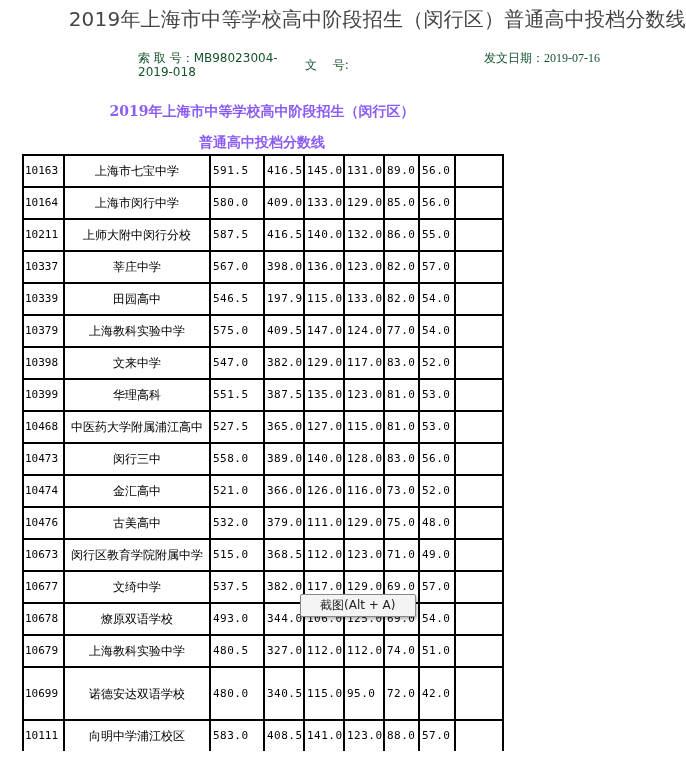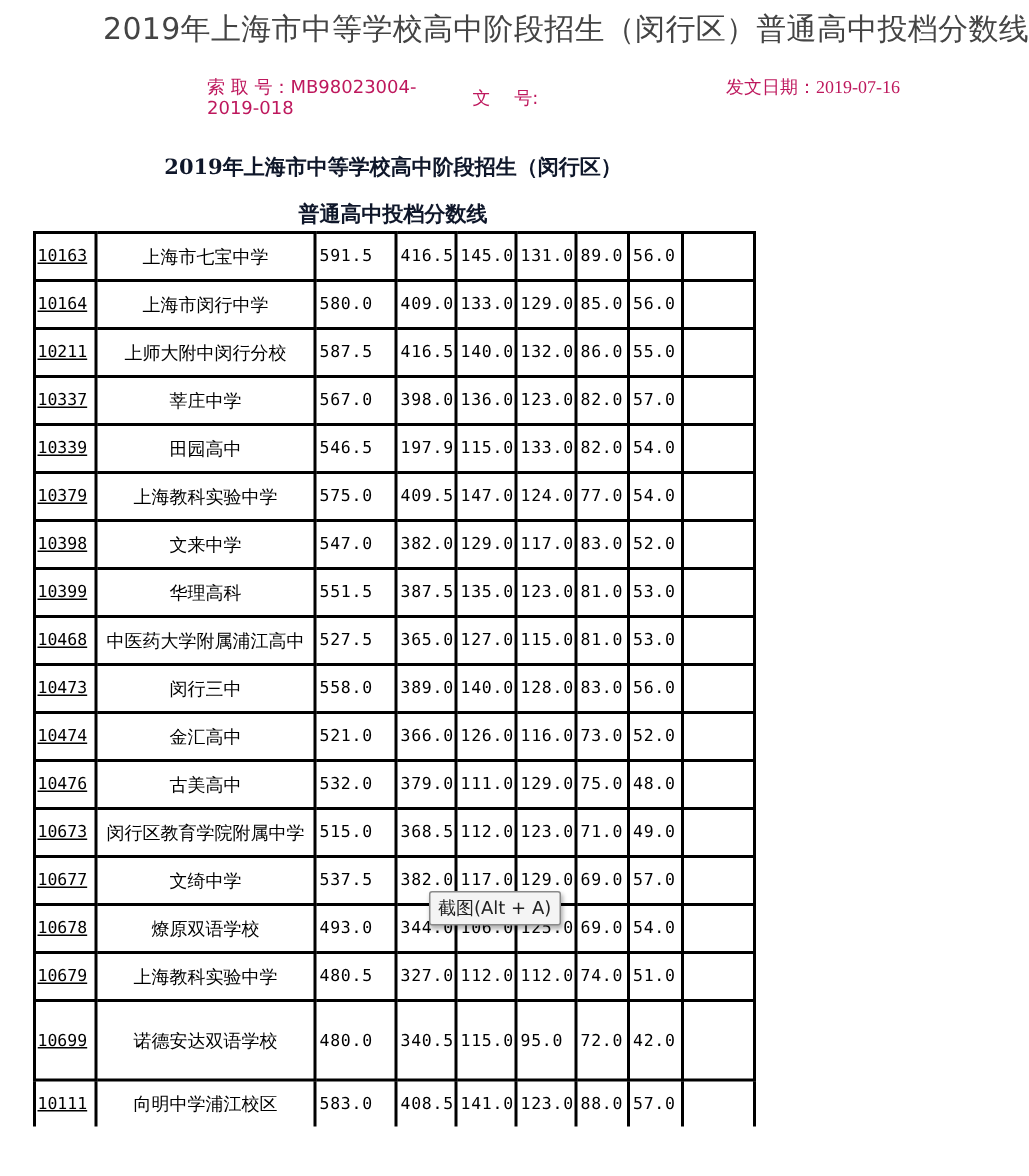--- a/index.html
+++ b/index.html
@@ -1,33 +1,33 @@
 <!DOCTYPE html>
 <html><head>
   <meta charset="utf-8">
   <style>
     html, body { margin: 0; padding: 0; background: #ffffff; }
     body { width: 686px; height: 784px; overflow: hidden; position: relative; font-family: "DejaVu Sans", sans-serif; color: #000; }
     .page-title { position: absolute; left: 0; top: 6px; width: 686px; text-align: right; font-size: 20px; color: #444444; letter-spacing: 0.2px; white-space: nowrap; }
-    .meta { position: absolute; top: 51px; font-size: 12px; color: #be185d; line-height: 14px; }
+    .meta { position: absolute; top: 51px; font-size: 12px; color: #14532d; line-height: 14px; }
     .meta-id { left: 138px; width: 150px; }
-    .meta-doc { left: 305px; top: 58px; margin-left: 10px; }
+    .meta-doc { left: 305px; top: 58px; }
     .meta-date { left: 484px; width: 130px; font-family: Liberation Serif, serif; }
-    .sub-title { position: absolute; left: 22px; width: 480px; text-align: center; font-family: "DejaVu Serif", serif; font-weight: bold; font-size: 14px; color: #0f172a; white-space: nowrap; }
+    .sub-title { position: absolute; left: 22px; width: 480px; text-align: center; font-family: "DejaVu Serif", serif; font-weight: bold; font-size: 14px; color: #8b5cf6; white-space: nowrap; }
     .sub-title-1 { top: 103px; }
     .sub-title-2 { top: 134px; }
     table.scores { position: absolute; left: 22px; top: 154px; border-collapse: collapse; table-layout: fixed; font-size: 12px; }
     table.scores td { border: 2px solid #000; padding: 0; height: 30px; text-align: center; vertical-align: middle; overflow: hidden; white-space: nowrap; line-height: 14px; }
     table.scores td.num { font-family: "DejaVu Sans Mono", monospace; font-size: 11px; text-align: left; padding-left: 2px; letter-spacing: 0.5px; }
-    table.scores td.code { font-family: "DejaVu Sans Mono", monospace; font-size: 11px; text-align: left; padding-left: 1px; text-decoration: underline; }
+    table.scores td.code { font-family: "DejaVu Sans Mono", monospace; font-size: 11px; text-align: left; padding-left: 1px; }
     table.scores tr.head td { height: 30px; font-size: 13px; padding-top: 4px; }
     table.scores tr.tall td { height: 51px; border-radius: 15px; }
     table.scores td.wrap { white-space: normal; word-break: break-all; text-align: left; line-height: 22px; }
     table.scores tr.last td { border-bottom: none; }
-    .tooltip { position: absolute; left: 286px; top: 594px; background: #f4f4f4; border: 1px solid #8a8a8a; border-radius: 2px; padding: 2px 5px; font-size: 12px; color: #222; box-shadow: 1px 2px 3px rgba(0,0,0,0.3); white-space: nowrap; }
+    .tooltip { position: absolute; left: 300px; top: 594px; background: #f4f4f4; border: 1px solid #8a8a8a; border-radius: 2px; padding: 2px 19px; font-size: 12px; color: #222; box-shadow: 1px 2px 3px rgba(0,0,0,0.3); white-space: nowrap; }
   </style>
 </head>
 <body>
 
 <div class="page-title">2019年上海市中等学校高中阶段招生（闵行区）普通高中投档分数线</div>
 
 <div class="meta meta-id">索 取 号：MB98023004-2019-018</div>
 <div class="meta meta-doc">文　 号:</div>
 <div class="meta meta-date">发文日期：2019-07-16</div>
 

